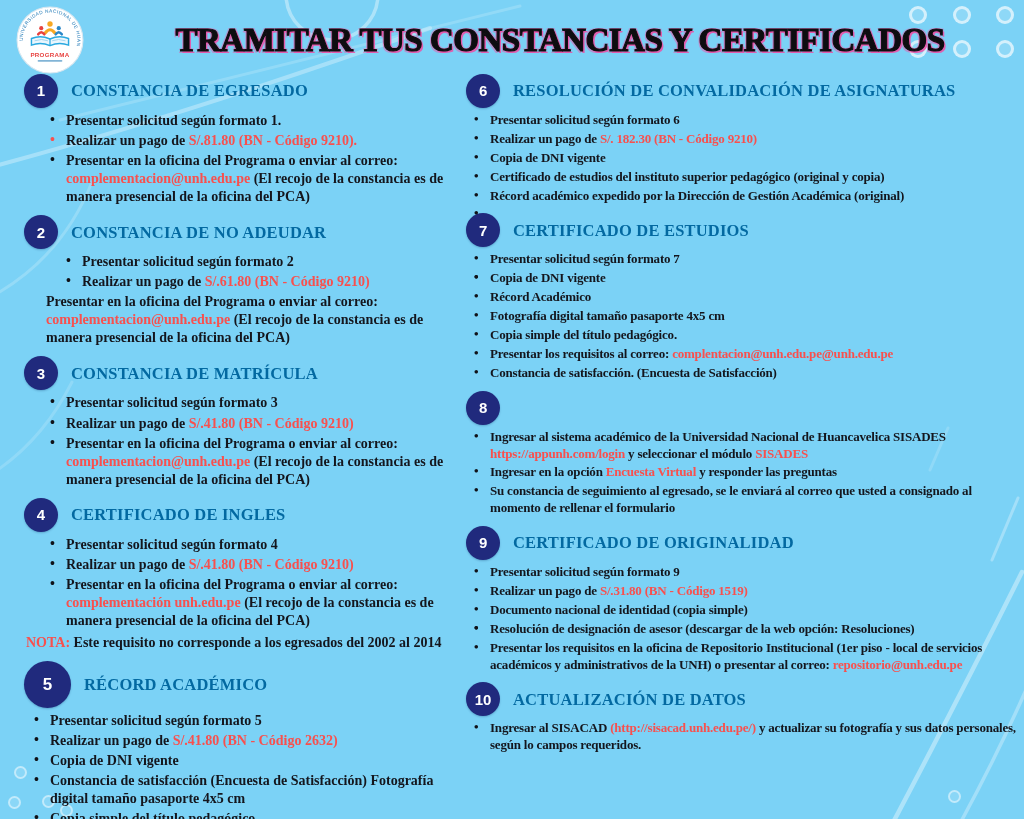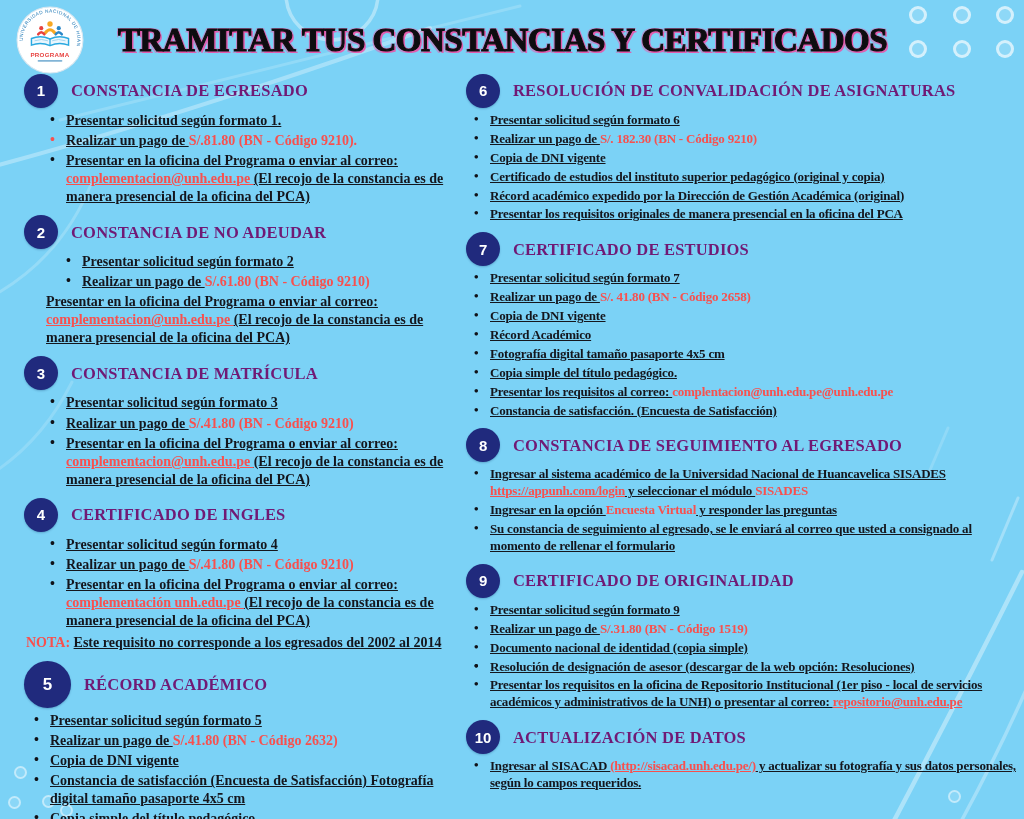--- a/index.html
+++ b/index.html
@@ -8,57 +8,57 @@
   html,body{margin:0;padding:0;}
   .poster{position:relative;width:1024px;height:819px;background:var(--bg);
     overflow:hidden;font-family:"Liberation Serif",serif;color:var(--ink);}
   
   .decor-svg{position:absolute;inset:0;pointer-events:none;}
   .dot{position:absolute;border:3px solid rgba(255,255,255,.62);background:rgba(255,255,255,.15);
     border-radius:50%;width:12px;height:12px;}
   .dot.small{width:9px;height:9px;border-width:2.5px;opacity:.8}
   
   .logo{position:absolute;top:6px;left:16px;width:68px;height:68px;}
-  .page-title{position:absolute;top:22px;left:118px;width:884px;margin:0;
+  .page-title{position:absolute;top:22px;left:118px;width:884px;margin:0;text-align:center;
     font-family:"Liberation Serif",serif;font-weight:bold;font-size:33px;letter-spacing:-.5px;
     color:#0d0d10;-webkit-text-stroke:1.1px #0d0d10;
     text-shadow:2px 2px 0 rgba(239,79,165,.85),-1.5px 1.5px 0 rgba(239,79,165,.45),
       1.5px -1.5px 0 rgba(239,79,165,.45),-1.5px -1.5px 0 rgba(239,79,165,.4);}
   
   .columns{position:absolute;top:74px;left:24px;right:4px;bottom:0;display:flex;}
   .col-left{flex:0 0 424px;width:424px;font-size:14px;line-height:1.29;}
   .col-right{flex:1;padding-left:18px;font-size:13px;line-height:1.3;letter-spacing:-.2px;}
   
   .sec{margin-bottom:9px;}
   .sec-head{display:flex;align-items:center;gap:13px;margin:0 0 4px 0;}
   .badge{flex:0 0 auto;width:34px;height:34px;border-radius:50%;background:var(--badge);
     color:#fff;display:flex;align-items:center;justify-content:center;
     font-family:"Liberation Sans",sans-serif;font-weight:bold;font-size:15px;
     box-shadow:0 1px 2px rgba(0,40,90,.25);}
   .badge.big{width:47px;height:47px;font-size:17px;}
-  .sec-title{margin:0;font-size:16.5px;font-weight:bold;letter-spacing:.2px;color:#701a75;}
+  .sec-title{margin:0;font-size:16.5px;font-weight:bold;letter-spacing:.2px;color:#0369a1;}
   
   .item{position:relative;margin:2px 0;font-weight:bold;}
   .item .bullet{position:absolute;left:8px;top:-1px;color:#101218;}
   .item .bullet.rb{color:var(--red);}
   .item{padding-left:24px;}
   .item.plain{padding-left:24px;}
   .item.note{padding-left:2px;margin-top:4px;}
   
   .col-left .sec-1 .item.b,.col-left .sec-3 .item.b,.col-left .sec-4 .item.b{padding-left:42px;}
   .col-left .sec-1 .item.b .bullet,.col-left .sec-3 .item.b .bullet,
   .col-left .sec-4 .item.b .bullet{left:26px;}
   .col-left .sec-2 .item.b{padding-left:58px;}
   .col-left .sec-2 .item.b .bullet{left:42px;}
   .col-left .sec-2 .item.plain{padding-left:22px;}
   .col-left .sec-5 .item.b{padding-left:26px;}
   .col-left .sec-5 .item.b .bullet{left:10px;}
-  .seg.k{color:var(--ink);text-decoration:underline;}
+  .seg.k{color:var(--ink);}
   .seg.r{color:var(--red);}
-  a.seg.rl{color:var(--red);text-decoration:underline;cursor:pointer;}
+  a.seg.rl{color:var(--red);cursor:pointer;}
   
   .lg-ring{font-family:"Liberation Sans",sans-serif;fill:#1b76b5;font-size:4.6px;letter-spacing:.45px;}
   .lg-prog{font-family:"Liberation Sans",sans-serif;fill:#e8423f;font-size:6px;font-weight:bold;letter-spacing:.3px;}
 </style>
 </head>
 <body>
 
 <div class="poster">
 
   <svg class="decor-svg" viewBox="0 0 1024 819">
@@ -165,40 +165,39 @@
         <section class="sec sec-6">
           <div class="sec-head">
             <div class="badge">6</div>
             <h2 class="sec-title">RESOLUCIÓN DE CONVALIDACIÓN DE ASIGNATURAS</h2>
           </div>
           <div class="item b"><span class="bullet">•</span><span class="txt"><span class="seg k">Presentar solicitud según formato 6</span></span></div>
           <div class="item b"><span class="bullet">•</span><span class="txt"><span class="seg k">Realizar un pago de </span><span class="seg r">S/. 182.30 (BN - Código 9210)</span></span></div>
           <div class="item b"><span class="bullet">•</span><span class="txt"><span class="seg k">Copia de DNI vigente</span></span></div>
           <div class="item b"><span class="bullet">•</span><span class="txt"><span class="seg k">Certificado de estudios del instituto superior pedagógico (original y copia)</span></span></div>
           <div class="item b"><span class="bullet">•</span><span class="txt"><span class="seg k">Récord académico expedido por la Dirección de Gestión Académica (original)</span></span></div>
-          <div class="item b"><span class="bullet">•</span><span class="txt"><span class="seg k">Presentar los requisitos originales de manera presencial en la oficina del PCA</span></span></div>
+          <div class="item b"><span class="bullet">•</span></div>
         </section>
         <section class="sec sec-7">
           <div class="sec-head">
             <div class="badge">7</div>
             <h2 class="sec-title">CERTIFICADO DE ESTUDIOS</h2>
           </div>
           <div class="item b"><span class="bullet">•</span><span class="txt"><span class="seg k">Presentar solicitud según formato 7</span></span></div>
-          <div class="item b"><span class="bullet">•</span><span class="txt"><span class="seg k">Realizar un pago de </span><span class="seg r">S/. 41.80 (BN - Código 2658)</span></span></div>
+          <div class="item b"><span class="bullet">•</span></div>
           <div class="item b"><span class="bullet">•</span><span class="txt"><span class="seg k">Copia de DNI vigente</span></span></div>
           <div class="item b"><span class="bullet">•</span><span class="txt"><span class="seg k">Récord Académico</span></span></div>
           <div class="item b"><span class="bullet">•</span><span class="txt"><span class="seg k">Fotografía digital tamaño pasaporte 4x5 cm</span></span></div>
           <div class="item b"><span class="bullet">•</span><span class="txt"><span class="seg k">Copia simple del título pedagógico.</span></span></div>
           <div class="item b"><span class="bullet">•</span><span class="txt"><span class="seg k">Presentar los requisitos al correo: </span><span class="seg r">complentacion@unh.edu.pe@unh.edu.pe</span></span></div>
           <div class="item b"><span class="bullet">•</span><span class="txt"><span class="seg k">Constancia de satisfacción. (Encuesta de Satisfacción)</span></span></div>
         </section>
         <section class="sec sec-8">
           <div class="sec-head">
             <div class="badge">8</div>
-            <h2 class="sec-title">CONSTANCIA DE SEGUIMIENTO AL EGRESADO</h2>
           </div>
           <div class="item b"><span class="bullet">•</span><span class="txt"><span class="seg k">Ingresar al sistema académico de la Universidad Nacional de Huancavelica SISADES </span><a class="seg rl">https://appunh.com/login</a><span class="seg k"> y seleccionar el módulo </span><span class="seg r">SISADES</span></span></div>
           <div class="item b"><span class="bullet">•</span><span class="txt"><span class="seg k">Ingresar en la opción </span><span class="seg r">Encuesta Virtual</span><span class="seg k"> y responder las preguntas</span></span></div>
           <div class="item b"><span class="bullet">•</span><span class="txt"><span class="seg k">Su constancia de seguimiento al egresado, se le enviará al correo que usted a consignado al momento de rellenar el formulario</span></span></div>
         </section>
         <section class="sec sec-9">
           <div class="sec-head">
             <div class="badge">9</div>
             <h2 class="sec-title">CERTIFICADO DE ORIGINALIDAD</h2>
           </div>

